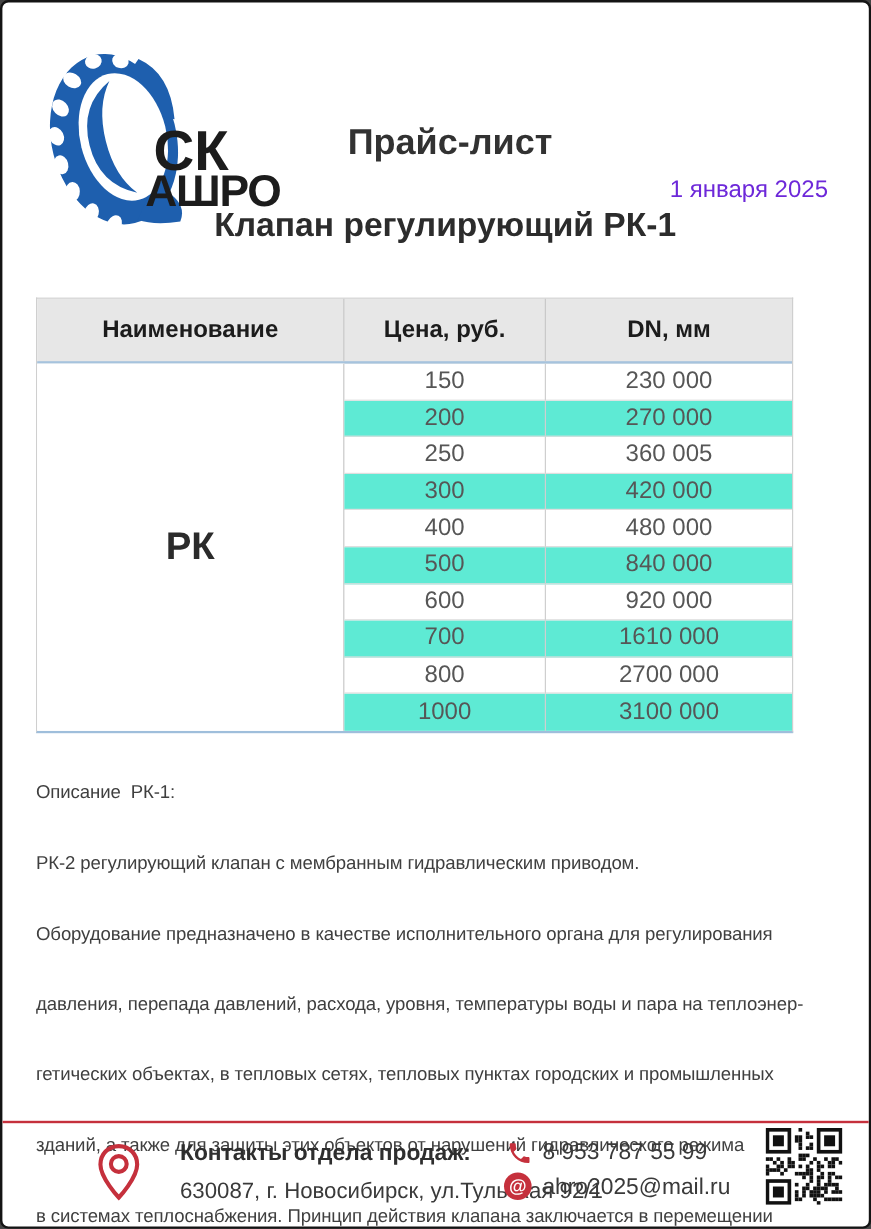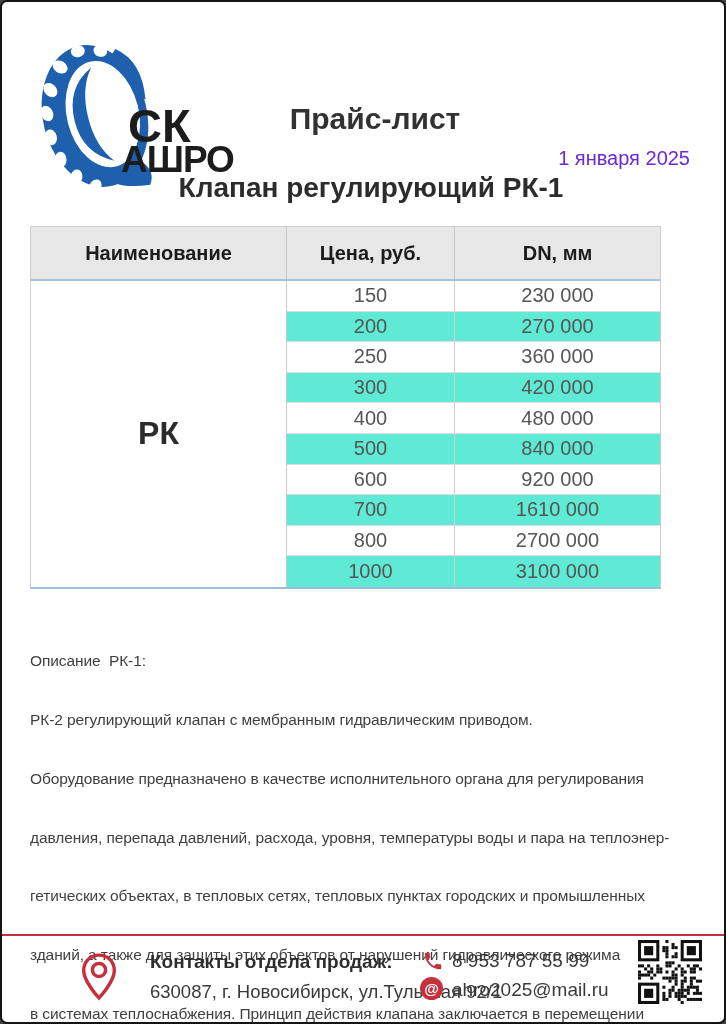--- a/index.html
+++ b/index.html
@@ -15,21 +15,21 @@
     color:#1c1c1c;letter-spacing:0px;line-height:1;}
   .logo-ashro{position:absolute;left:89px;top:113px;font-size:37px;font-weight:800;
     color:#1c1c1c;letter-spacing:-1px;line-height:1;}
   
   .doc-title{position:absolute;left:0;right:0;top:100px;text-align:center;
     transform:translateX(12px);font-size:30px;font-weight:700;color:#323232;}
   .doc-date{position:absolute;right:34px;top:109px;font-size:20px;color:#6d28d9;margin-top:36px;}
   .doc-heading{position:absolute;left:0;right:0;top:170px;text-align:center;
     transform:translateX(8px);font-size:28px;font-weight:700;color:#2c2c2c;}
   
-  .price-table{position:absolute;left:28px;top:224px;width:631px;
+  .price-table{position:absolute;left:28px;top:246px;width:631px;
     border:1px solid #cfcfcf;box-sizing:border-box;border-bottom:2px solid #9fbedb;text-align:right;}
   .t-head{display:grid;grid-template-columns:256px 168px 1fr;height:52px;
     background:#e7e7e7;border-bottom:2px solid #a6c3dd;}
   .t-head .hc{display:flex;align-items:center;justify-content:center;
     font-size:20px;font-weight:700;color:#1c1c1c;border-right:1px solid #c9c9c9;}
   .t-head .hc:last-child{border-right:none;}
   .t-body{display:grid;grid-template-columns:256px 1fr;}
   .name-cell{display:flex;align-items:center;justify-content:center;
     background:#ffffff;border-right:1px solid #c9c9c9;
     font-size:32px;font-weight:700;color:#2b2b2b;}
@@ -103,21 +103,21 @@
         <div class="trow">
           <div class="tc">150</div>
           <div class="tc">230 000</div>
         </div>
         <div class="trow alt">
           <div class="tc">200</div>
           <div class="tc">270 000</div>
         </div>
         <div class="trow">
           <div class="tc">250</div>
-          <div class="tc">360 000</div>
+          <div class="tc">360 005</div>
         </div>
         <div class="trow alt">
           <div class="tc">300</div>
           <div class="tc">420 000</div>
         </div>
         <div class="trow">
           <div class="tc">400</div>
           <div class="tc">480 000</div>
         </div>
         <div class="trow alt">

